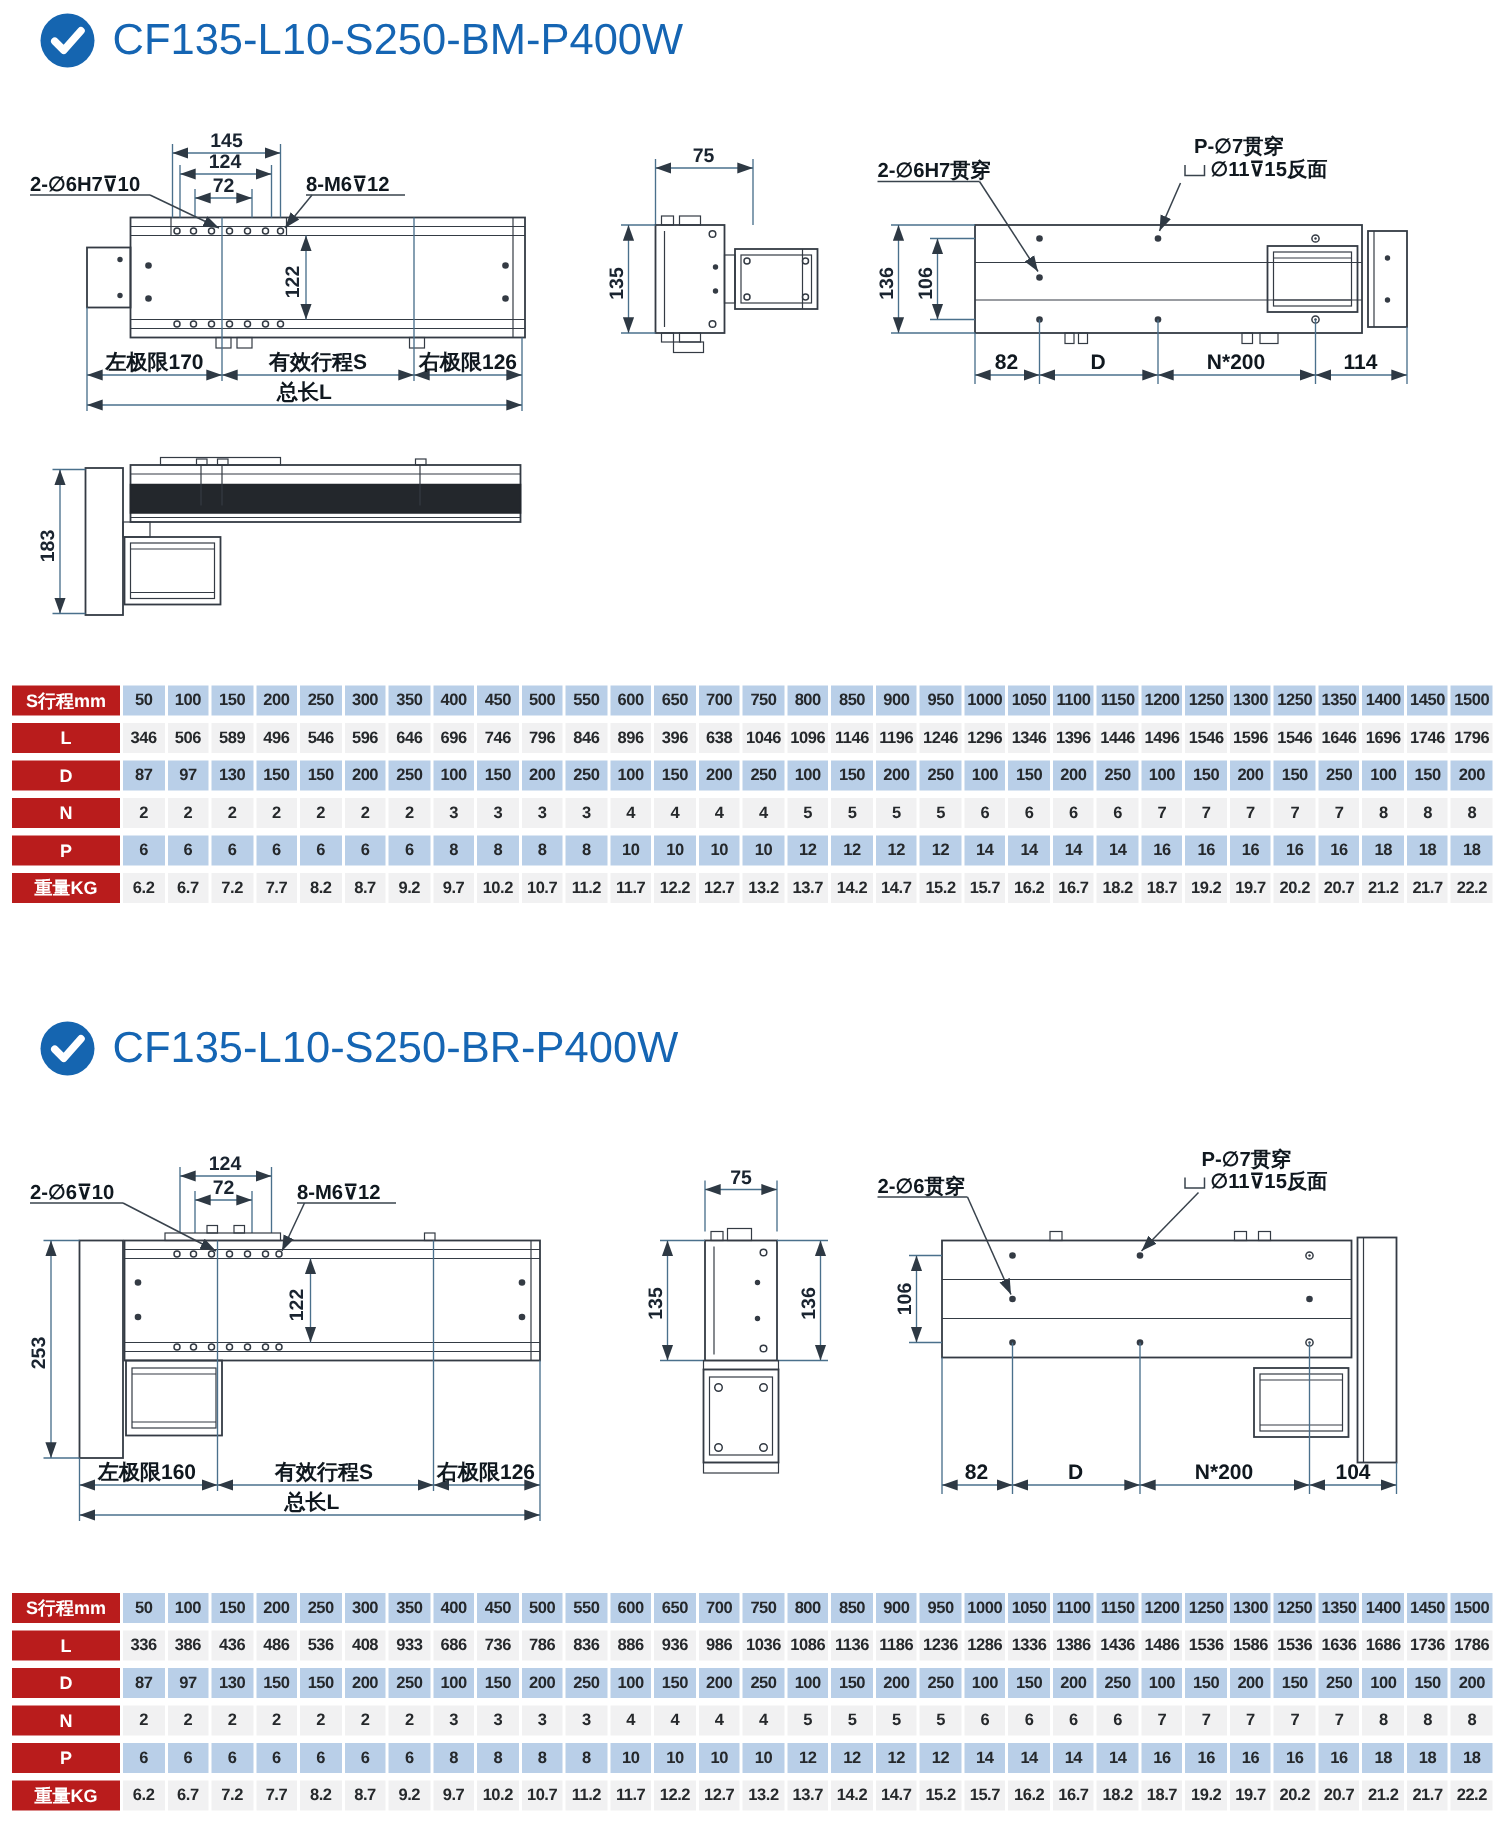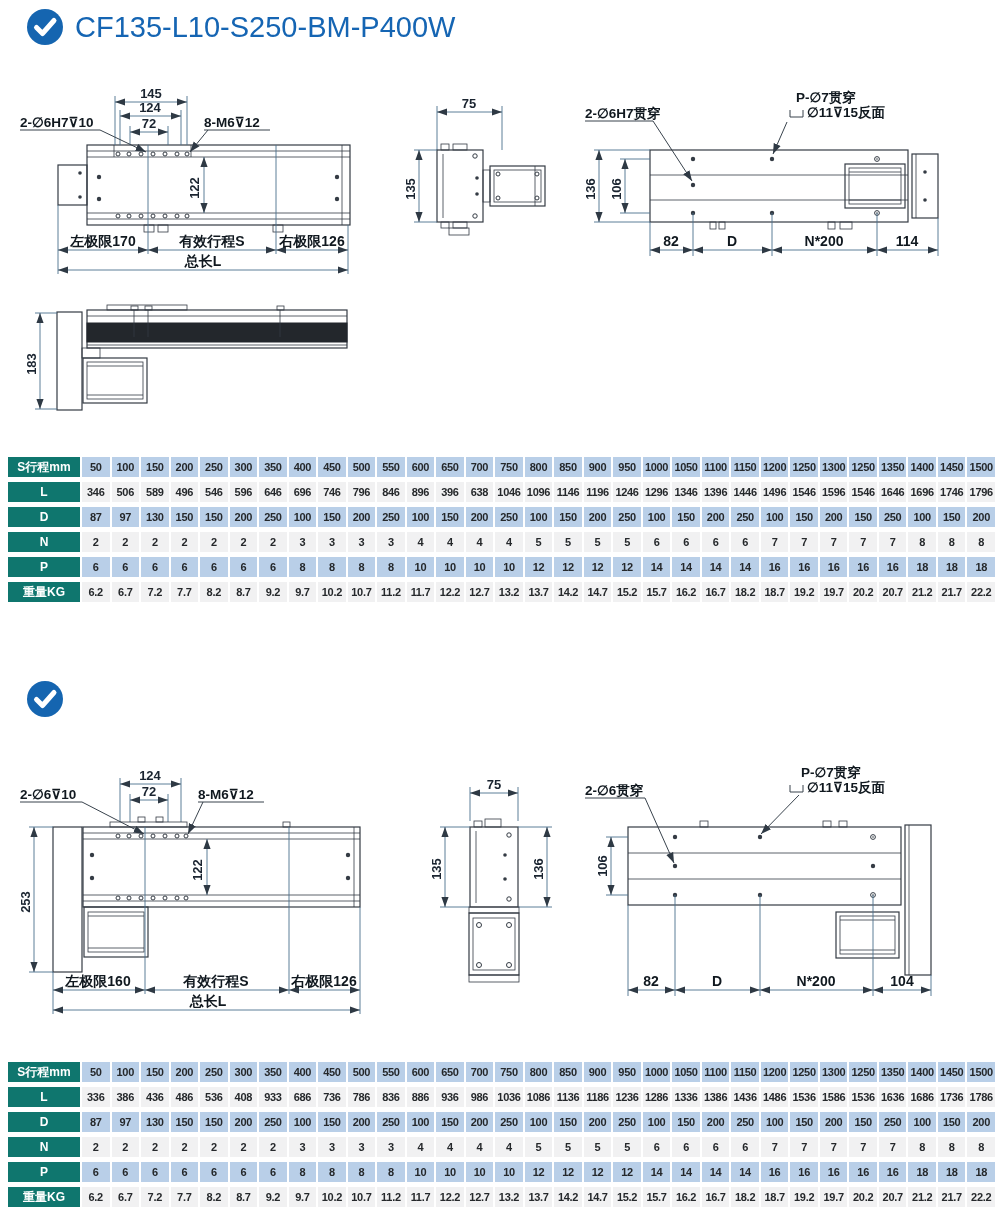--- a/index.html
+++ b/index.html
@@ -17,21 +17,21 @@
   .hf {fill:#343b44;stroke:none;}
   .ho {stroke:#343b44;stroke-width:1;fill:#ffffff;}
   text{text-anchor:middle;}
   .dt {font:bold 13px "Liberation Sans",sans-serif;fill:#1a2430;}
   .cn {font:bold 14px "Liberation Sans",sans-serif;fill:#10181f;}
   .lb {font:bold 13.5px "Liberation Sans",sans-serif;fill:#10181f;}
   .st {text-anchor:start;}
   
   .spec-table{position:absolute;left:8px;width:987px;display:flex;flex-direction:column;gap:5px;}
   .trow{display:grid;grid-template-columns:72px repeat(31,1fr);column-gap:2px;height:20px;}
-  .tlabel{background:#0f766e;color:#fff;font:bold 12px "Liberation Sans",sans-serif;
+  .tlabel{background:#b91c1c;color:#fff;font:bold 12px "Liberation Sans",sans-serif;
           display:flex;align-items:center;justify-content:center;white-space:nowrap;}
   .tcell{font:bold 11px "Liberation Sans",sans-serif;color:#25282b;display:flex;
          align-items:center;justify-content:center;white-space:nowrap;letter-spacing:-0.3px;}
   .c-blue{background:#b9cfe8;}
   .c-plain{background:#f1f1f2;}
 </style>
 </head>
 <body>
 
 <div class="page">
@@ -457,20 +457,21 @@
         <div class="tcell c-plain">21.7</div>
         <div class="tcell c-plain">22.2</div>
       </div>
     </div>
 
   <div class="title-row" style="left:26px;top:680px;">
     <svg width="38" height="38" viewBox="0 0 38 38">
       <circle cx="19" cy="19" r="18" fill="#1565b0"></circle>
       <path d="M10.5 19.5 L16.5 25.5 L28 12.5" stroke="#ffffff" stroke-width="5" fill="none" stroke-linecap="round" stroke-linejoin="round"></path>
     </svg>
+    <div class="title-text">CF135-L10-S250-BR-P400W</div>
   </div>
 
   <svg class="drawing" style="left:18px;top:762px;" width="395" height="278" viewBox="0 0 395 278">
     <defs>
         <marker id="arw5" viewBox="0 0 10 8" markerWidth="11" markerHeight="9" refX="9.5" refY="4" orient="auto-start-reverse" markerUnits="userSpaceOnUse">
           <path d="M0 0.6 L9.5 4 L0 7.4 Z" fill="#2e3944"></path>
         </marker>
       </defs>
 
     <line class="dm" x1="102" y1="16" x2="102" y2="60"></line>

